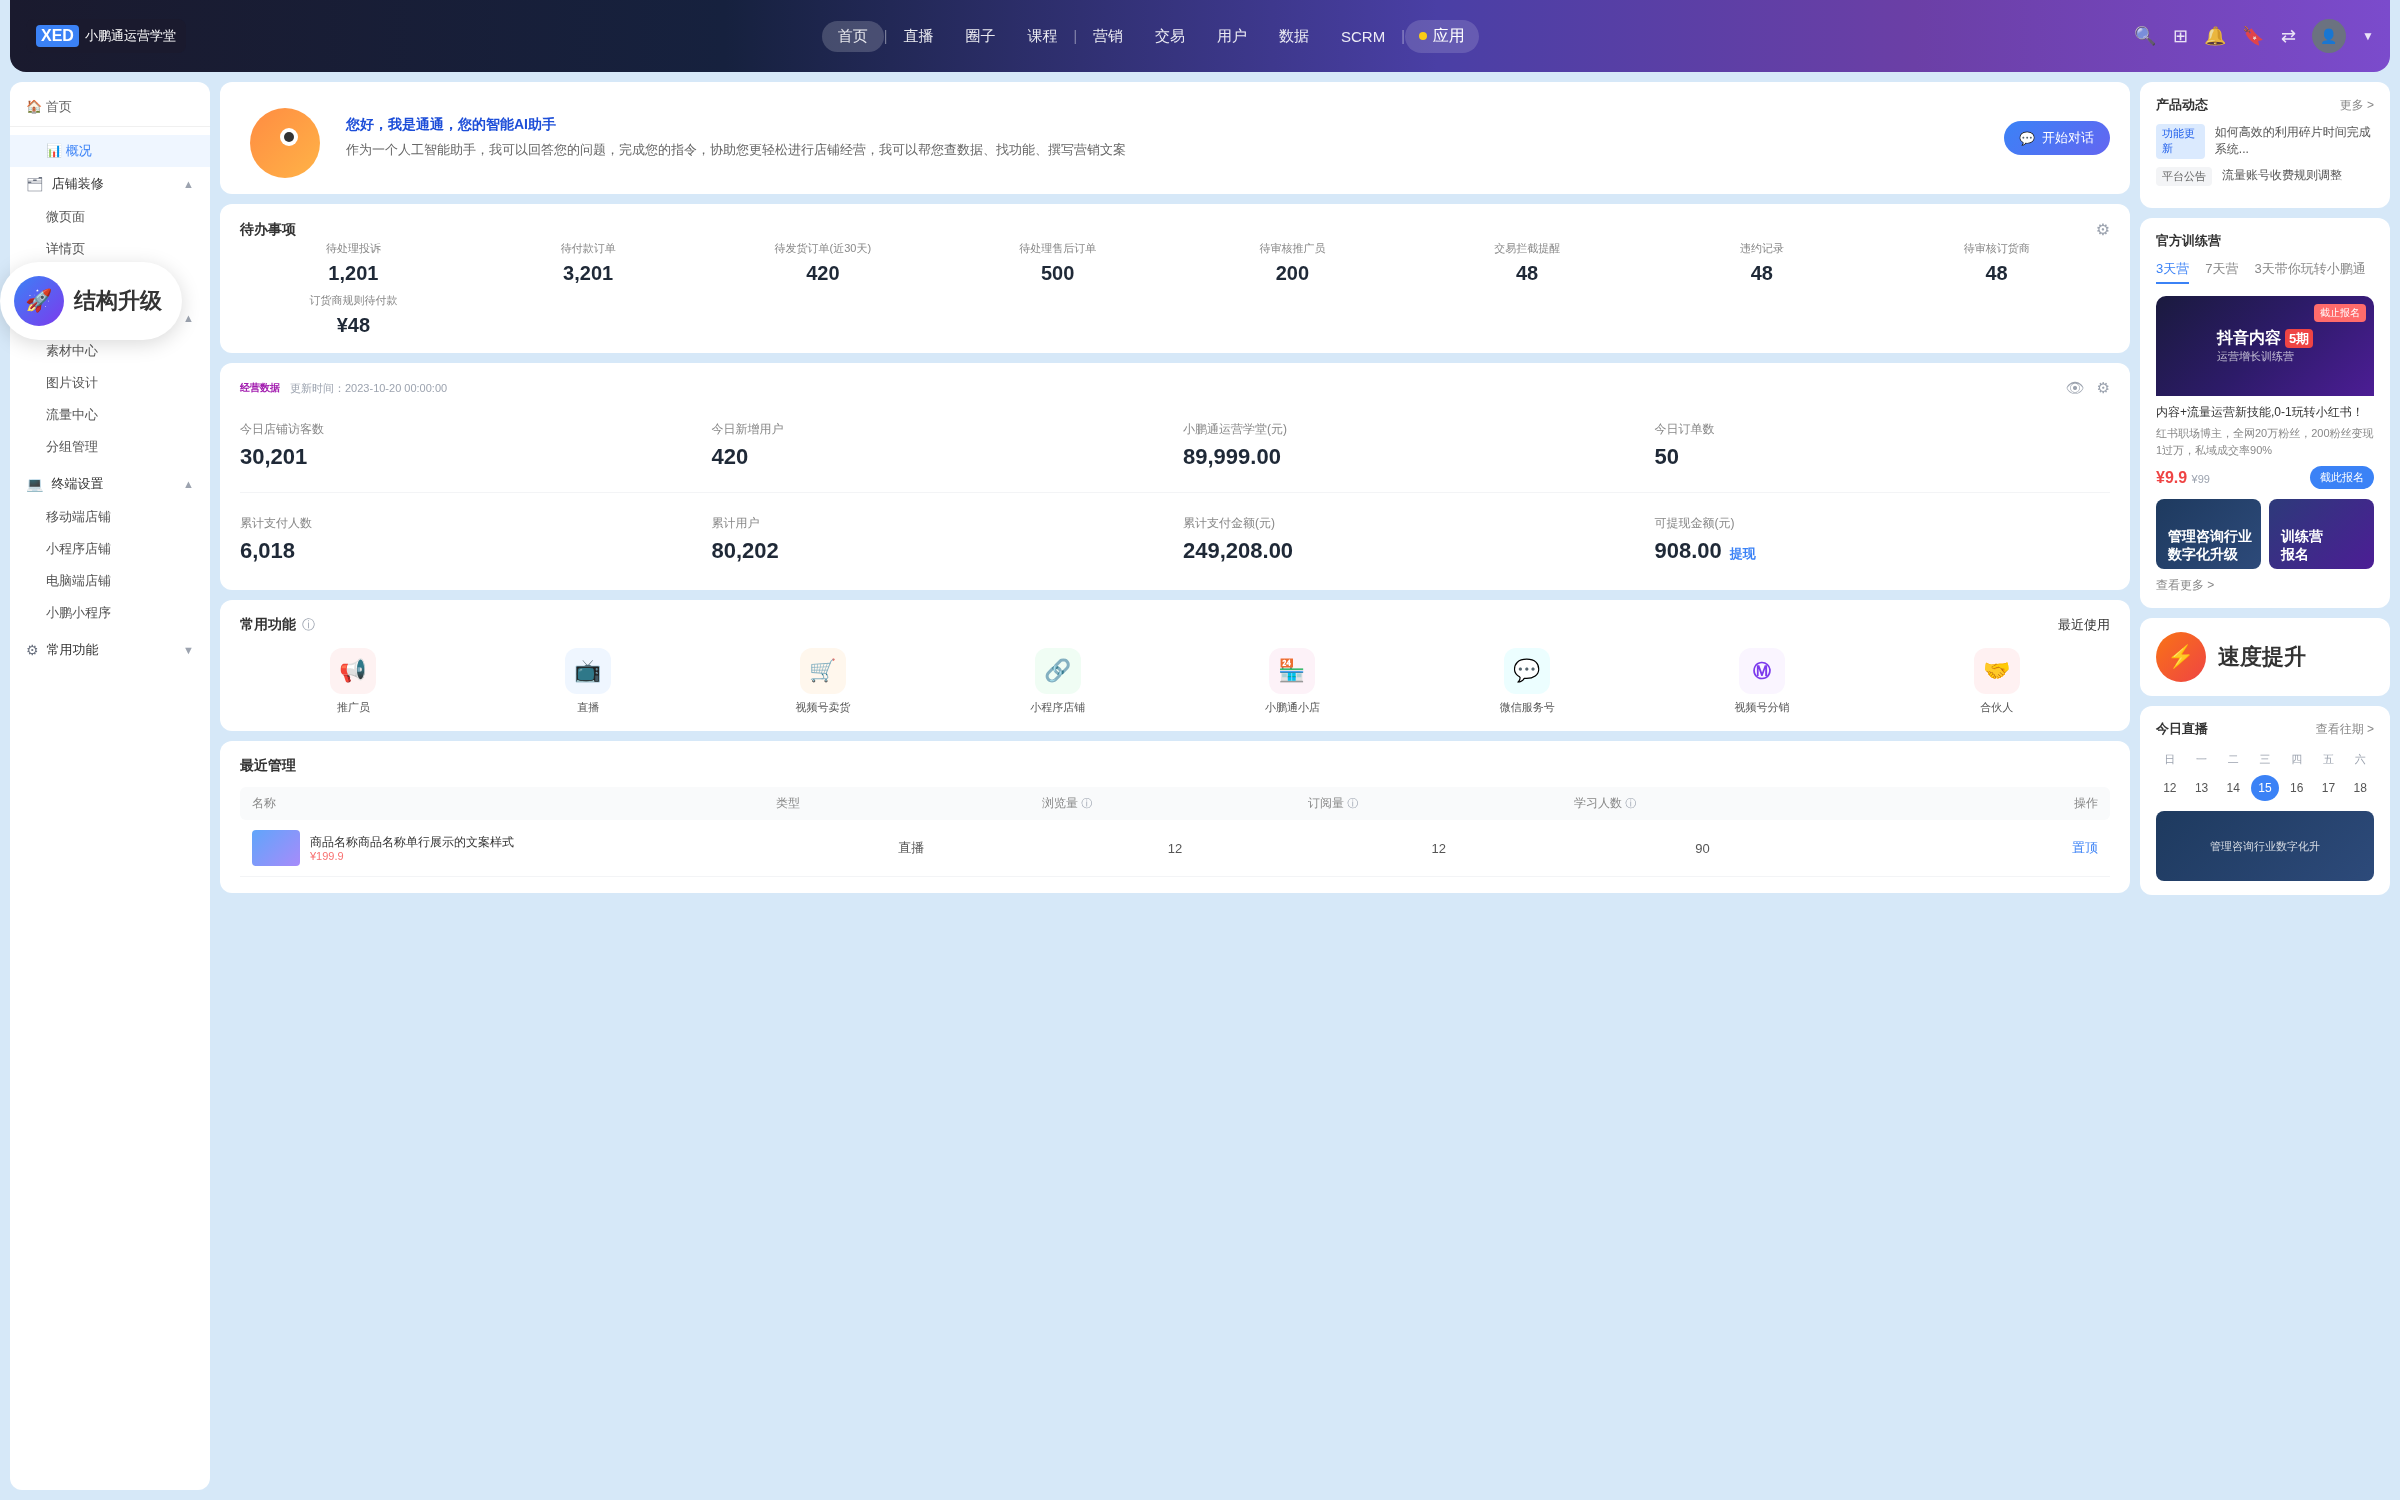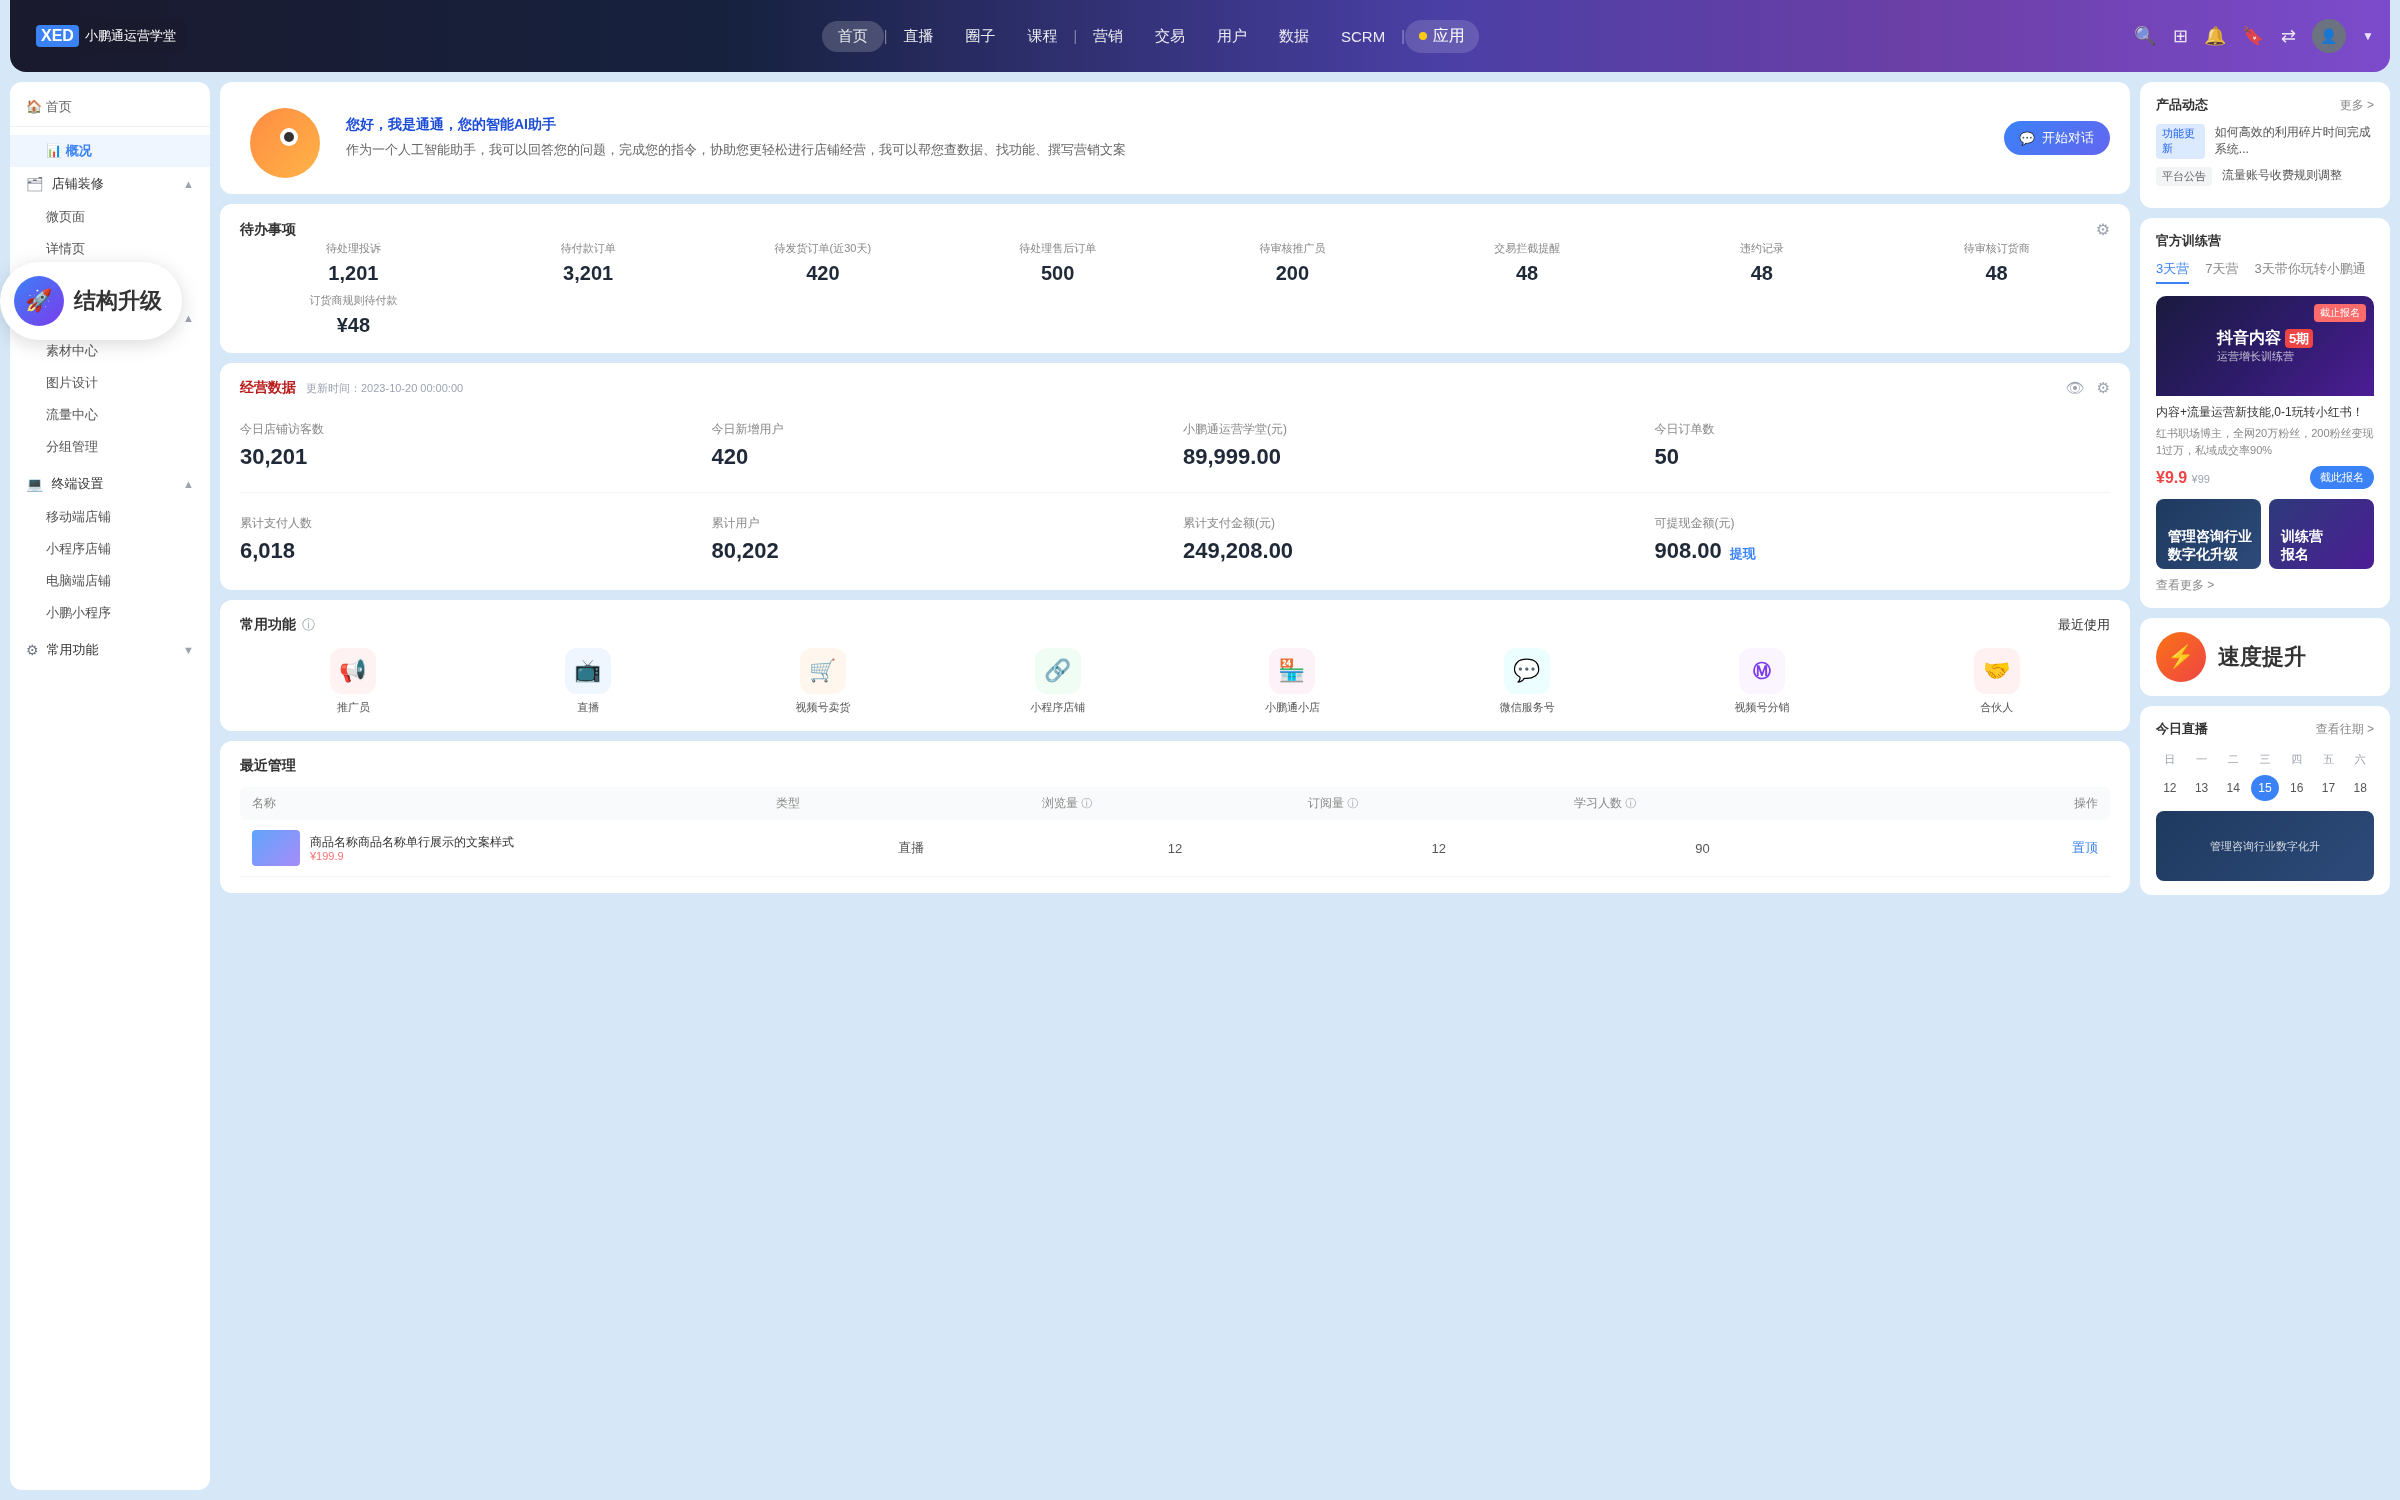--- a/index.html
+++ b/index.html
@@ -153,21 +153,20 @@
     }
     .sidebar-sub-item {
       padding: 7px 16px 7px 36px;
       font-size: 13px;
       color: #555;
       cursor: pointer;
     }
     .sidebar-active-item {
       color: #3b82f6;
       background: #eff6ff;
-      font-weight: bold;
     }
     .struct-upgrade-badge {
       position: absolute;
       left: -60px;
       top: 160px;
       background: white;
       border-radius: 50px;
       padding: 14px 20px 14px 14px;
       display: flex;
       align-items: center;
@@ -323,23 +322,23 @@
       border-radius: 12px;
       padding: 16px 20px;
     }
     .biz-header {
       display: flex;
       align-items: center;
       gap: 10px;
       margin-bottom: 14px;
     }
     .biz-title {
-      font-size: 14px;
+      font-size: 10px;
       font-weight: 600;
-      color: #b91c1c;
+      color: #a21caf;
     }
     .biz-time {
       font-size: 11px;
       color: #9ca3af;
     }
     .biz-icons {
       margin-left: auto;
       display: flex;
       gap: 12px;
     }

